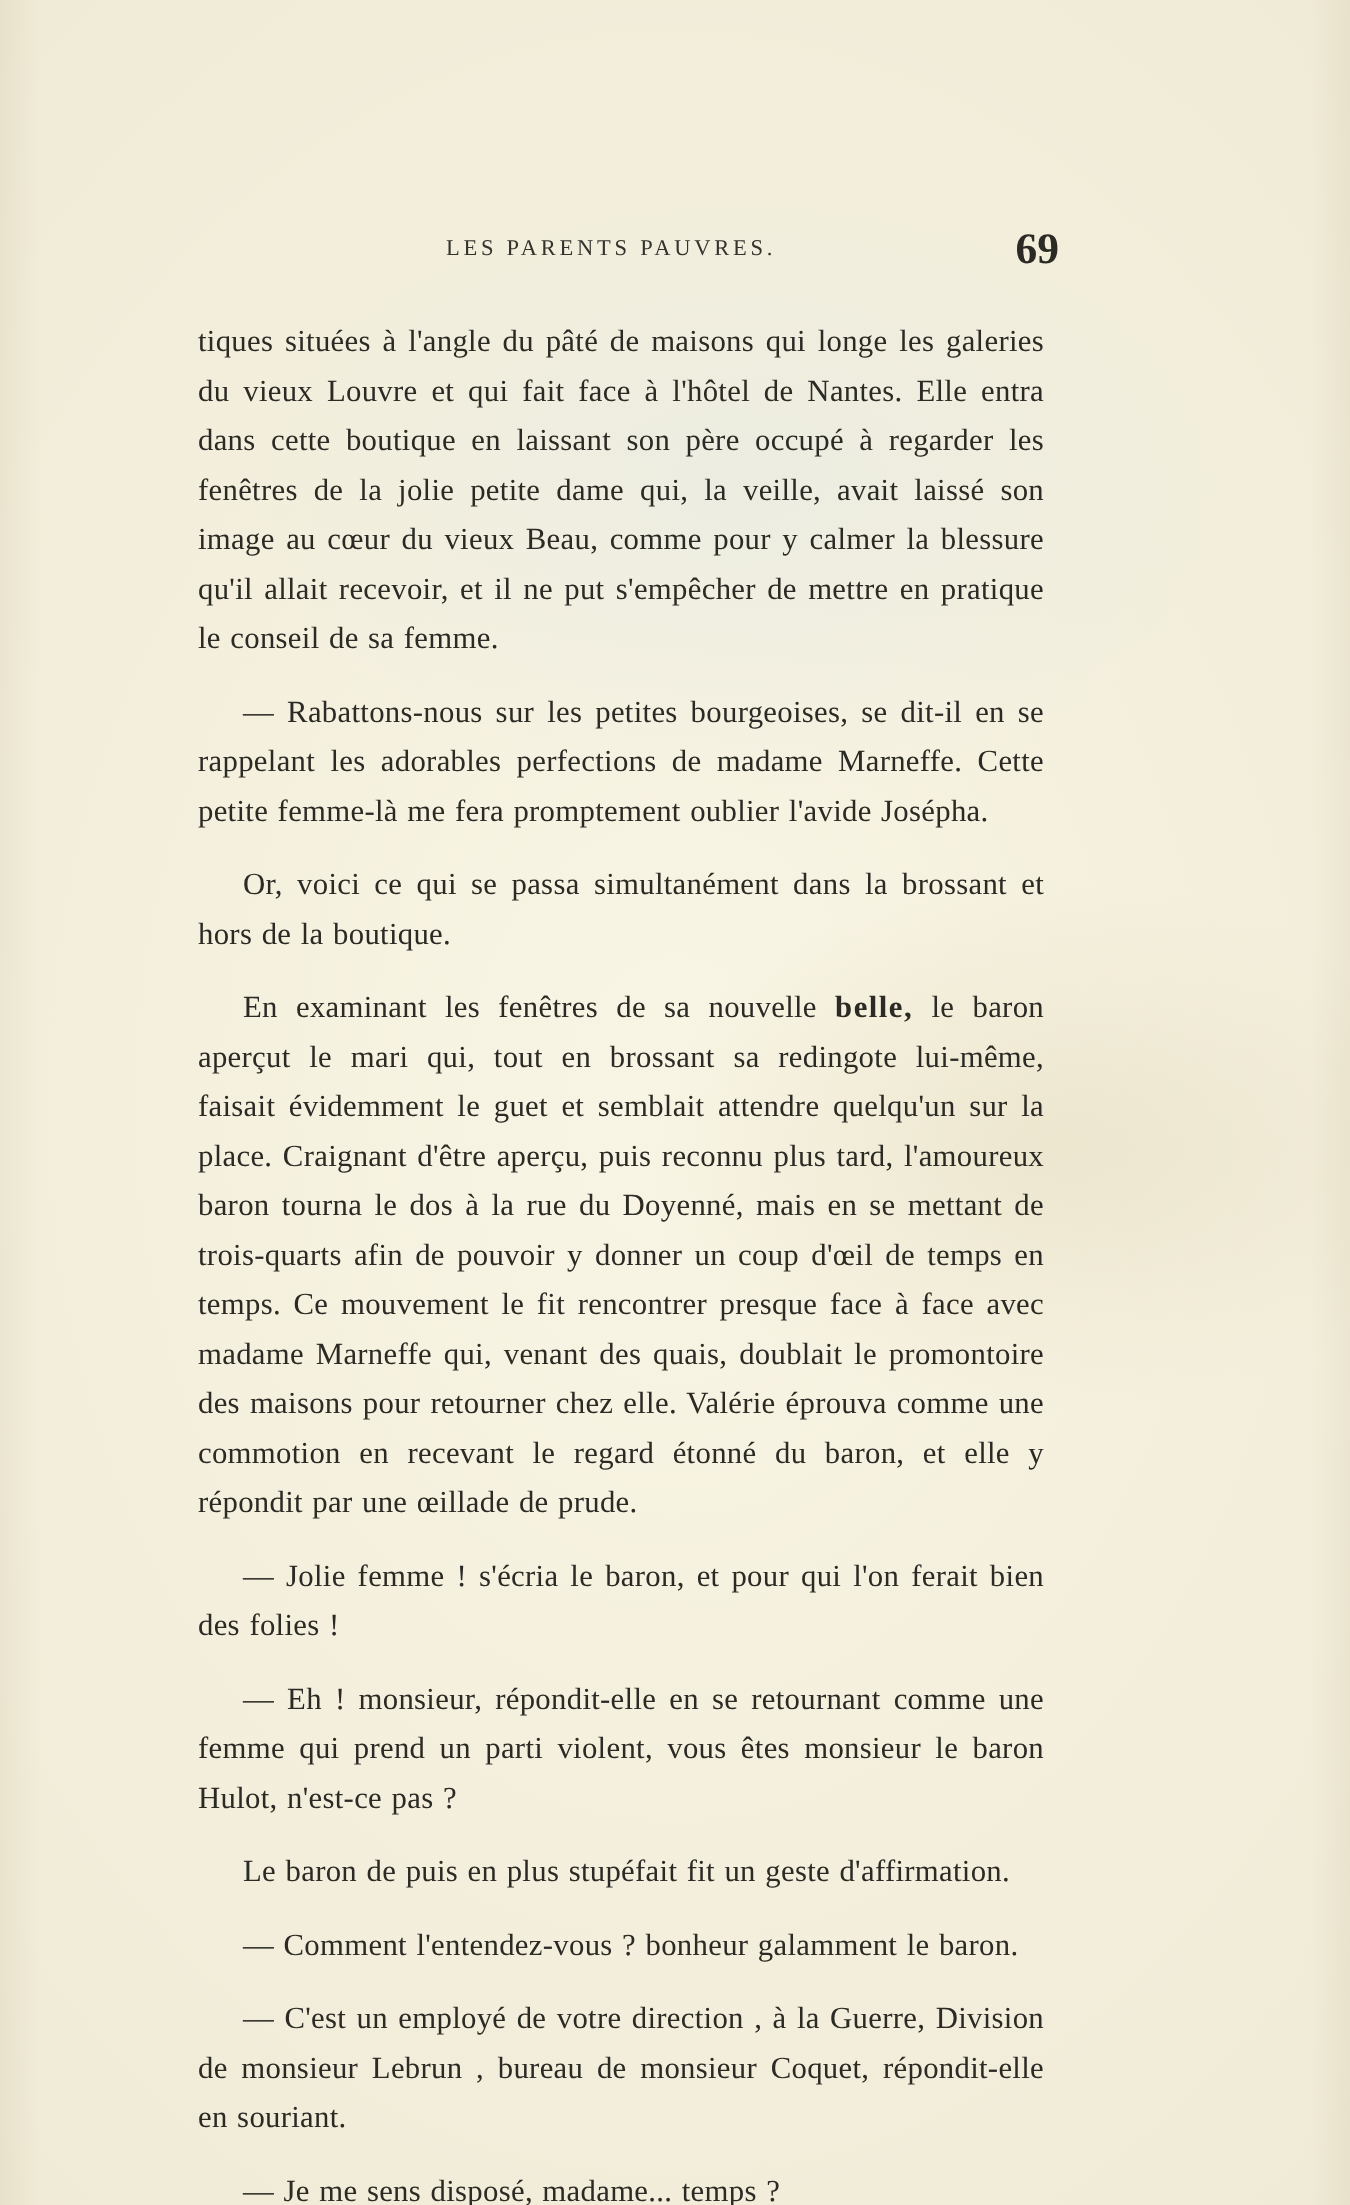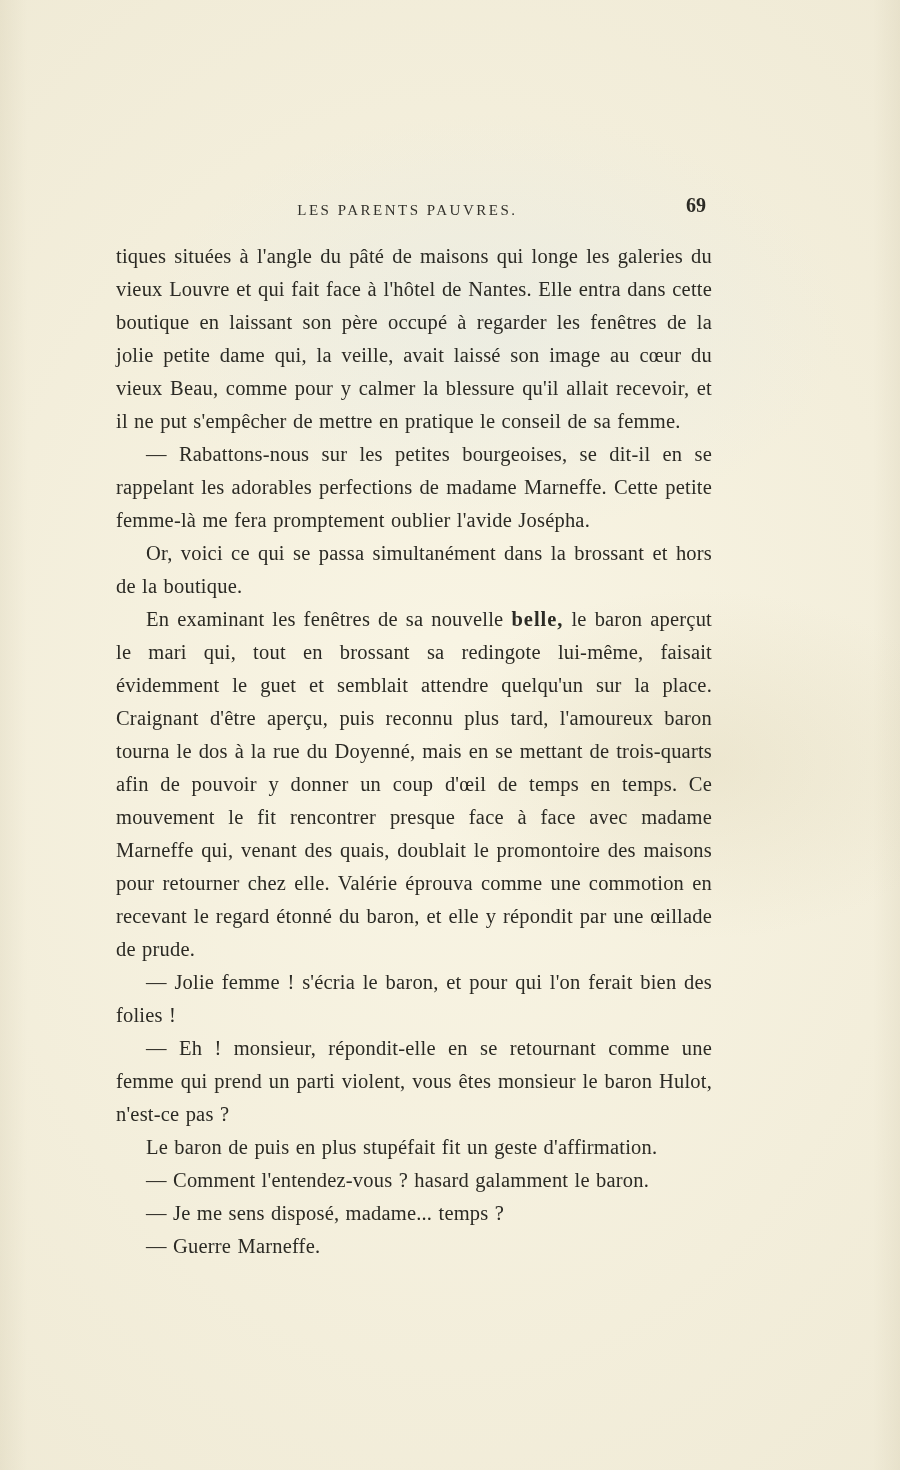--- a/index.html
+++ b/index.html
@@ -28,42 +28,41 @@
   }
   .content {
     position: absolute;
     left: 116px;
     top: 150px;
     width: 596px;
   }
   .header {
     position: relative;
     height: 46px;
-    margin-top: 44px;
   }
   .running-title {
     position: absolute;
     left: 50%;
     transform: translateX(-53%);
     top: 8px;
     font-size: 15px;
     letter-spacing: 2.5px;
     color: #33322c;
     white-space: nowrap;
   }
   .page-number {
     position: absolute;
     right: 6px;
     top: 0;
-    font-size: 20px;
+    font-size: 29px;
     font-weight: bold;
     color: #2b2a24;
   }
   .body-text p {
-    margin: 0;
+    margin: 16px;
     font-size: 20.5px;
     line-height: 33px;
     text-align: justify;
     letter-spacing: 0.2px;
     word-spacing: 1px;
   }
   .body-text p.indent {
     text-indent: 30px;
   }
   .italic {
@@ -81,18 +80,19 @@
       <span class="page-number">69</span>
     </div>
     <div class="body-text" id="paragraphs">
         <p class=""><span>tiques situées à l'angle du pâté de maisons qui longe les galeries du vieux Louvre et qui fait face à l'hôtel de Nantes. Elle entra dans cette boutique en laissant son père occupé à regarder les fenêtres de la jolie petite dame qui, la veille, avait laissé son image au cœur du vieux Beau, comme pour y calmer la blessure qu'il allait recevoir, et il ne put s'empêcher de mettre en pratique le conseil de sa femme.</span></p>
         <p class="indent"><span>— Rabattons-nous sur les petites bourgeoises, se dit-il en se rappelant les adorables perfections de madame Marneffe. Cette petite femme-là me fera promptement oublier l'avide Josépha.</span></p>
         <p class="indent"><span>Or, voici ce qui se passa simultanément dans la brossant et hors de la boutique.</span></p>
         <p class="indent"><span>En examinant les fenêtres de sa nouvelle </span><span class="italic">belle,</span><span> le baron aperçut le mari qui, tout en brossant sa redingote lui-même, faisait évidemment le guet et semblait attendre quelqu'un sur la place. Craignant d'être aperçu, puis reconnu plus tard, l'amoureux baron tourna le dos à la rue du Doyenné, mais en se mettant de trois-quarts afin de pouvoir y donner un coup d'œil de temps en temps. Ce mouvement le fit rencontrer presque face à face avec madame Marneffe qui, venant des quais, doublait le promontoire des maisons pour retourner chez elle. Valérie éprouva comme une commotion en recevant le regard étonné du baron, et elle y répondit par une œillade de prude.</span></p>
         <p class="indent"><span>— Jolie femme ! s'écria le baron, et pour qui l'on ferait bien des folies !</span></p>
         <p class="indent"><span>— Eh ! monsieur, répondit-elle en se retournant comme une femme qui prend un parti violent, vous êtes monsieur le baron Hulot, n'est-ce pas ?</span></p>
         <p class="indent"><span>Le baron de puis en plus stupéfait fit un geste d'affirmation.</span></p>
-        <p class="indent"><span>— Comment l'entendez-vous ? hasard galamment le baron.</span></p>
+        <p class="indent"><span>— Comment l'entendez-vous ? bonheur galamment le baron.</span></p>
+        <p class="indent"><span>— C'est un employé de votre direction , à la Guerre, Division de monsieur Lebrun , bureau de monsieur Coquet, répondit-elle en souriant.</span></p>
         <p class="indent"><span>— Je me sens disposé, madame... temps ?</span></p>
         <p class="indent"><span>— Guerre Marneffe.</span></p>
       </div>
   </div>
 </div>
 
 </body></html>

